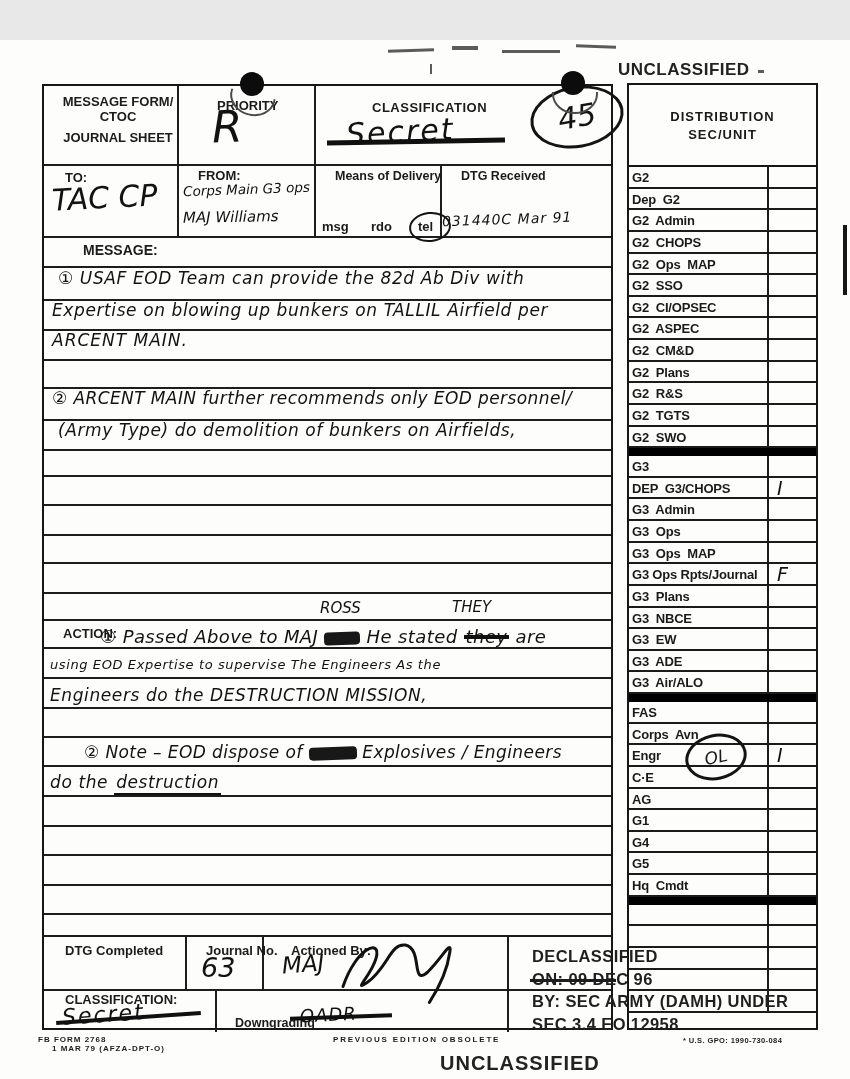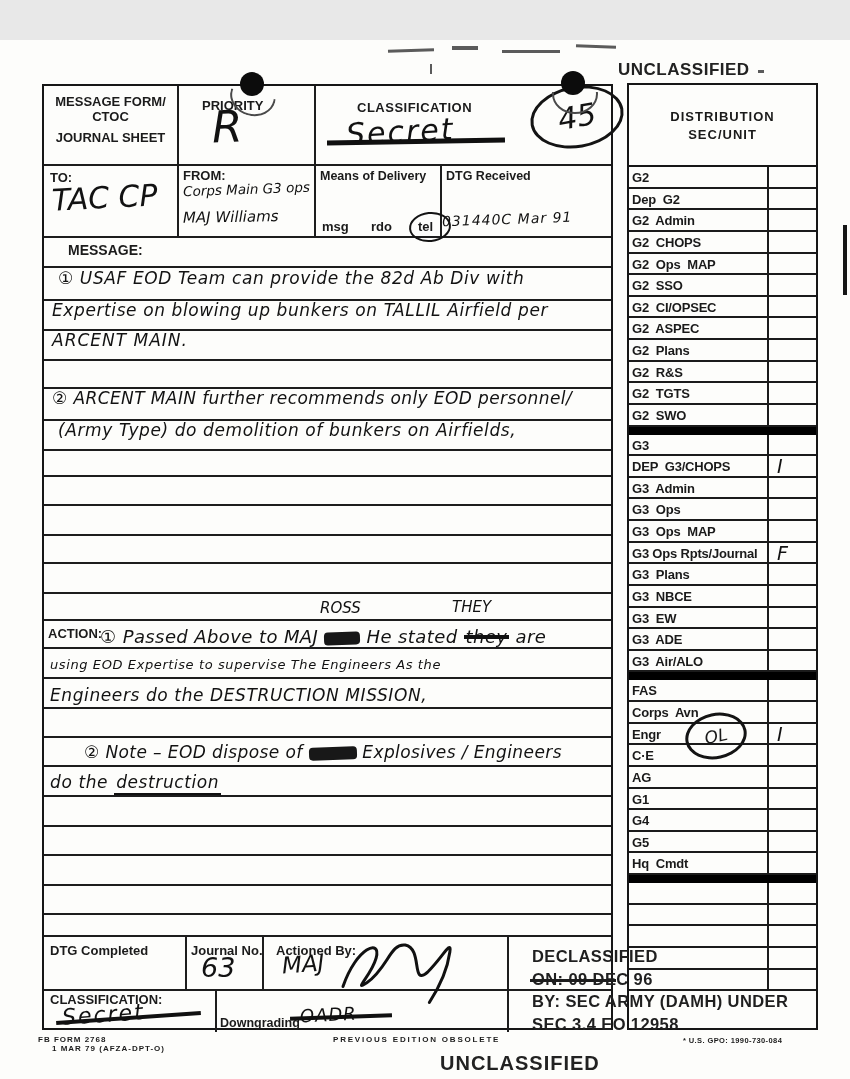--- a/index.html
+++ b/index.html
@@ -1,20 +1,20 @@
 <!DOCTYPE html>
 <html><head>
 <meta charset="utf-8">
 <style>
   html,body{margin:0;padding:0;background:#e8e8e8;}
   .page{position:relative;width:850px;height:1079px;background:#fdfdfb;overflow:hidden;
         font-family:"Liberation Sans",sans-serif;color:#1a1a1a;margin-top:40px;}
   
   .abs{position:absolute;}
-  .lbl{font-weight:700;color:#1b1b1b;}
+  .lbl{font-weight:700;color:#1b1b1b;padding-left:15px;}
   .hw{font-family:"DejaVu Sans",sans-serif;font-style:italic;color:#121212;white-space:nowrap;line-height:1.05;}
   .rule{position:absolute;left:0;right:0;height:2px;background:#1d1d1d;}
   .vline{position:absolute;width:2px;background:#1d1d1d;}
   .strike{position:absolute;height:4px;background:#101010;}
   .scribble{display:inline-block;width:36px;height:13px;background:#181818;border-radius:4px;transform:rotate(-2deg);vertical-align:middle;}
   .ellipse{position:absolute;border:3px solid #141414;border-radius:50%;display:flex;align-items:center;justify-content:center;}
   .dot{position:absolute;width:24px;height:24px;border-radius:50%;background:#0c0c0c;z-index:6;}
   .arc{position:absolute;width:42px;height:36px;border:2px solid #4a4a4a;border-radius:50%;clip-path:inset(45% 0 0 0);z-index:5;}
   .noise{position:absolute;background:#5b5b5b;}
   
@@ -221,20 +221,25 @@
           <span class="dlabel">G2  CI/OPSEC</span>
           <span class="dmark"></span>
         </div>
 
         <div class="dist-row">
 
           <span class="dlabel">G2  ASPEC</span>
           <span class="dmark"></span>
         </div>
 
+        <div class="dist-row">
+
+          <span class="dlabel">G2  CM&amp;D</span>
+          <span class="dmark"></span>
+        </div>
 
         <div class="dist-row">
 
           <span class="dlabel">G2  Plans</span>
           <span class="dmark"></span>
         </div>
 
         <div class="dist-row">
 
           <span class="dlabel">G2  R&amp;S</span>

